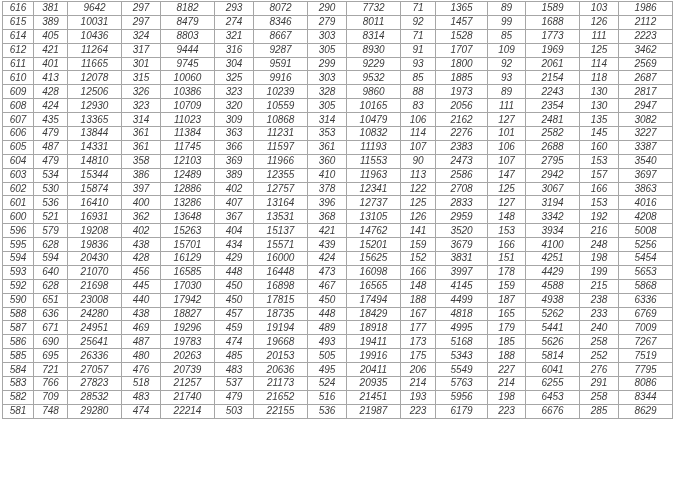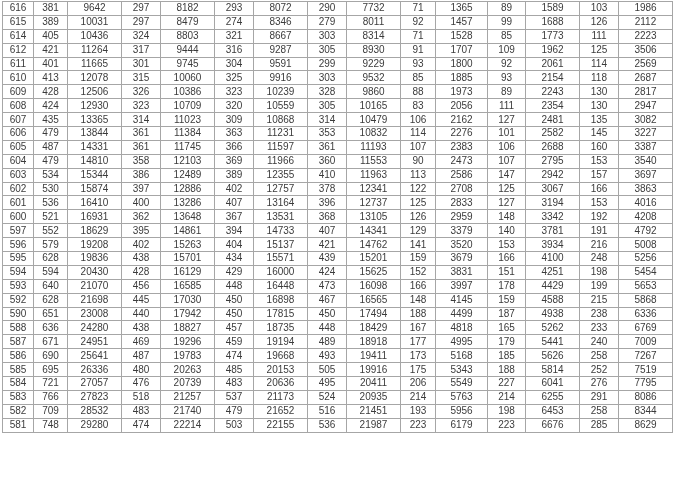--- a/index.html
+++ b/index.html
@@ -5,20 +5,21 @@
   html, body {
     margin: 0;
     padding: 0;
     background: #ffffff;
   }
   .page {
     width: 677px;
     height: 504px;
     background: #ffffff;
     overflow: hidden;
+    font-style: italic;
   }
   table.numgrid {
     border-collapse: collapse;
     table-layout: fixed;
     width: 670px;
     margin-left: 2px;
     margin-top: 1px;
   }
   table.numgrid td {
     border: 1px solid #a6a6a6;
@@ -129,23 +130,23 @@
           <td>11264</td>
           <td>317</td>
           <td>9444</td>
           <td>316</td>
           <td>9287</td>
           <td>305</td>
           <td>8930</td>
           <td>91</td>
           <td>1707</td>
           <td>109</td>
-          <td>1962</td>
+          <td>1969</td>
           <td>125</td>
-          <td>3506</td>
+          <td>3462</td>
         </tr>
         <tr>
           <td>611</td>
           <td>401</td>
           <td>11665</td>
           <td>301</td>
           <td>9745</td>
           <td>304</td>
           <td>9591</td>
           <td>299</td>
@@ -338,37 +339,20 @@
           <td>368</td>
           <td>13105</td>
           <td>126</td>
           <td>2959</td>
           <td>148</td>
           <td>3342</td>
           <td>192</td>
           <td>4208</td>
         </tr>
         <tr>
-          <td>597</td>
-          <td>552</td>
-          <td>18629</td>
-          <td>395</td>
-          <td>14861</td>
-          <td>394</td>
-          <td>14733</td>
-          <td>407</td>
-          <td>14341</td>
-          <td>129</td>
-          <td>3379</td>
-          <td>140</td>
-          <td>3781</td>
-          <td>191</td>
-          <td>4792</td>
-        </tr>
-        <tr>
           <td>596</td>
           <td>579</td>
           <td>19208</td>
           <td>402</td>
           <td>15263</td>
           <td>404</td>
           <td>15137</td>
           <td>421</td>
           <td>14762</td>
           <td>141</td>

